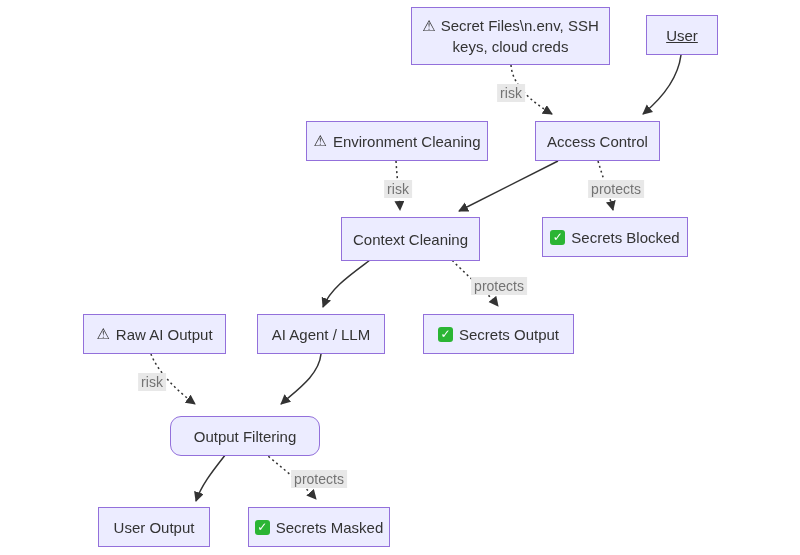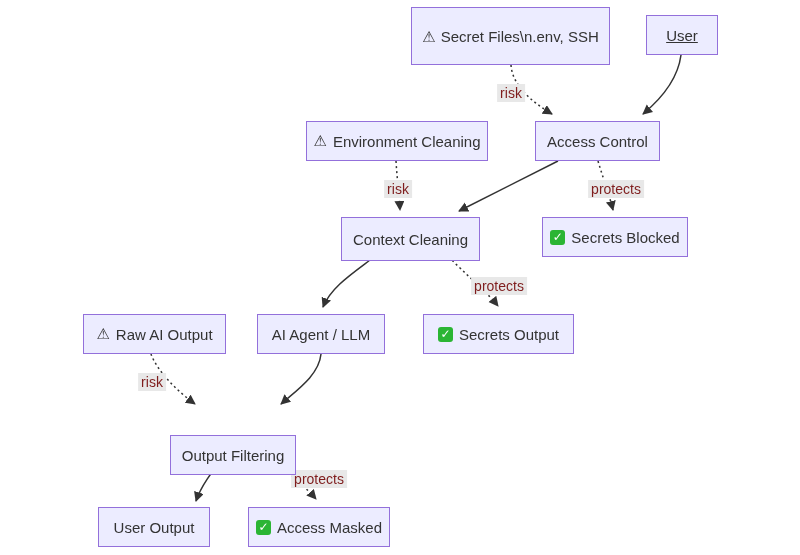--- a/index.html
+++ b/index.html
@@ -41,21 +41,21 @@
     font-weight:bold;
     align-items:center;
     justify-content:center;
     flex:0 0 auto;
   }
 
   .edge-label {
     position:absolute;
     transform:translate(-50%,-50%);
     background:#e8e8e8;
-    color:#7f1d1d;
+    color:#737373;
     font-size:14px;
     padding:0 3px;
     line-height:18px;
     white-space:nowrap;
   }
 </style>
 </head>
 <body>
 
 <div class="canvas">
@@ -83,20 +83,23 @@
   <div class="edge-label" style="left:398px;top:189px;">risk</div>
   <div class="edge-label" style="left:616px;top:189px;">protects</div>
   <div class="edge-label" style="left:499px;top:286px;">protects</div>
   <div class="edge-label" style="left:152px;top:382px;">risk</div>
   <div class="edge-label" style="left:319px;top:479px;">protects</div>
 
   <div class="node two-line" style="left:411px;top:7px;width:199px;height:58px;">
     <div class="lbl">
       <span class="warn">⚠</span>
       <span>Secret Files\n.env, SSH</span>
+    </div>
+    <div class="lbl">
+      <span>keys, cloud creds</span>
     </div>
   </div>
 
   <div class="node" style="left:646px;top:15px;width:72px;height:40px;text-decoration:underline;">
     <div class="lbl">
         <span>User</span>
       </div>
   </div>
 
   <div class="node" style="left:306px;top:121px;width:182px;height:40px;">
@@ -142,34 +145,34 @@
 
   <div class="node" style="left:423px;top:314px;width:151px;height:40px;">
     <div class="lbl">
       <span class="check-icon">
           <span>✓</span>
         </span>
       <span>Secrets Output</span>
     </div>
   </div>
 
-  <div class="node" style="left:170px;top:435px;width:126px;height:40px;">
+  <div class="node" style="left:170px;top:416px;width:150px;height:40px;border-radius:11px;">
     <div class="lbl">
         <span>Output Filtering</span>
       </div>
   </div>
 
   <div class="node" style="left:98px;top:507px;width:112px;height:40px;">
     <div class="lbl">
         <span>User Output</span>
       </div>
   </div>
 
   <div class="node" style="left:248px;top:507px;width:142px;height:40px;">
     <div class="lbl">
       <span class="check-icon">
           <span>✓</span>
         </span>
-      <span>Access Masked</span>
+      <span>Secrets Masked</span>
     </div>
   </div>
 
 </div>
 
 </body></html>

